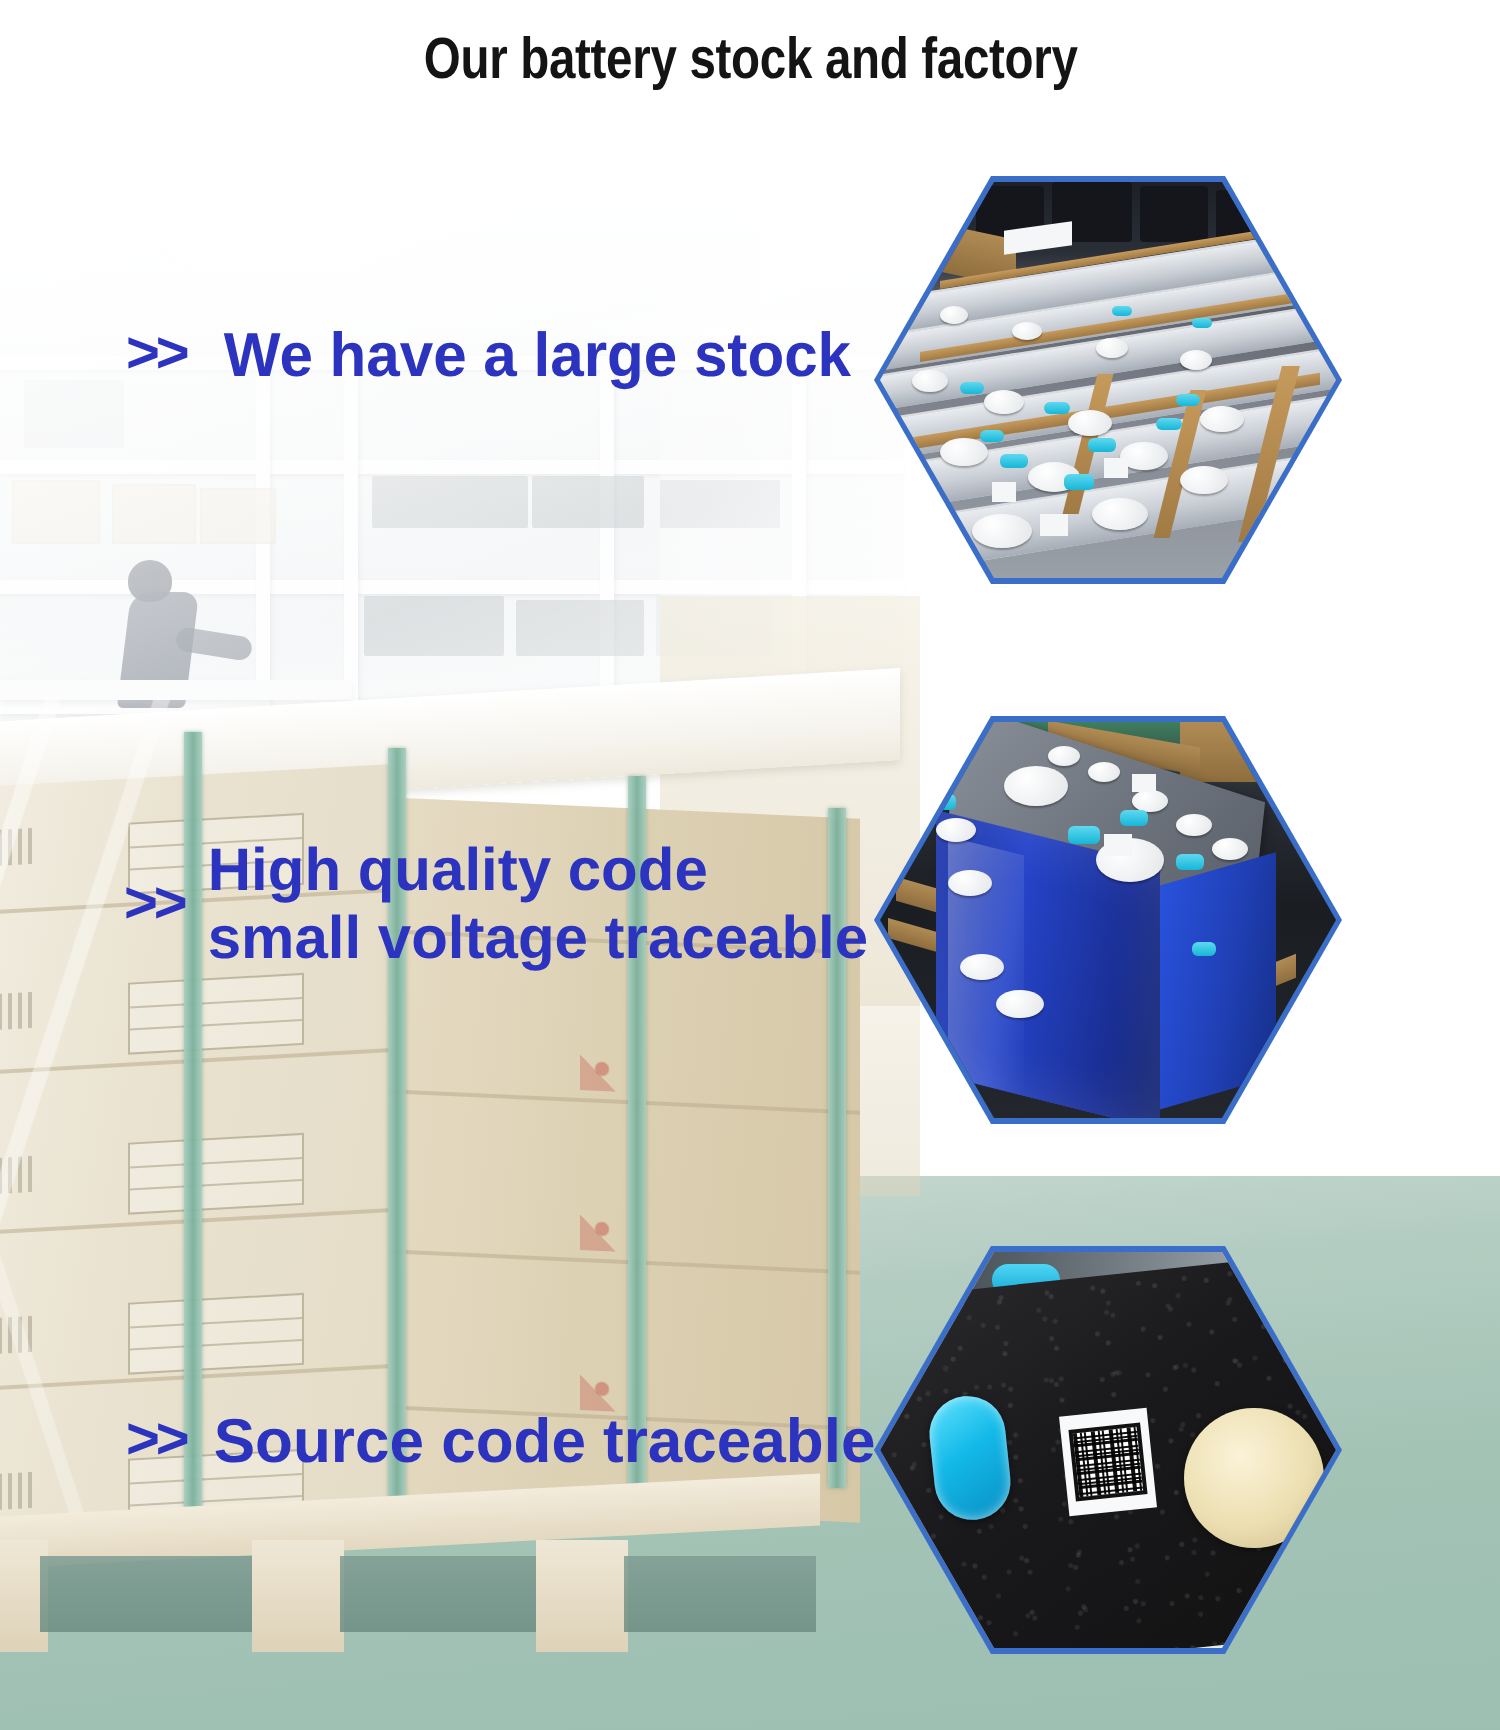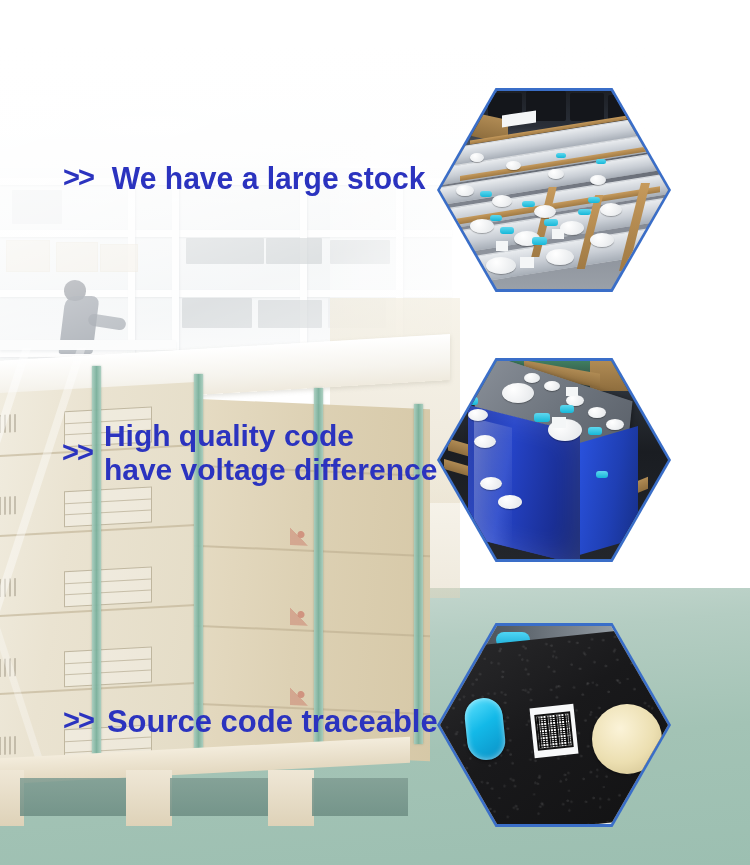--- a/index.html
+++ b/index.html
@@ -334,20 +334,23 @@
   .hex3-strip .blu2{
     position:absolute;left:56px;top:6px;width:34px;height:16px;border-radius:8px;
     background:linear-gradient(180deg,#4fd6f5,#15a8d4);
   }
 </style>
 </head>
 <body>
 
 <div class="page">
 
+  <div class="title-bar">
+    <div class="title-text">Our battery stock and factory</div>
+  </div>
 
   <div class="photo">
 
     <div class="ceiling"></div>
 
     <div class="shelf-zone">
       <div class="shelf-rail" style="left:0;top:10px;width:452px;"></div>
       <div class="shelf-rail" style="left:0;top:62px;width:452px;"></div>
       <div class="shelf-rail" style="left:0;top:122px;width:452px;"></div>
       <div class="shelf-rail" style="left:0;top:182px;width:452px;"></div>
@@ -430,21 +433,21 @@
   </div>
 
   <div class="overlay-text ov1">
     <span class="chev">&gt;&gt;</span><span class="body">We have a large stock</span>
   </div>
 
   <div class="overlay-text ov2">
     <span class="chev">&gt;&gt;</span>
     <span class="lines">
       <span class="l1">High quality code</span>
-      <span class="l2">have voltage difference</span>
+      <span class="l2">small voltage traceable</span>
     </span>
   </div>
 
   <div class="overlay-text ov3">
     <span class="chev">&gt;&gt;</span><span class="body">Source code traceable</span>
   </div>
 
   <div class="hex hex1">
     <div class="hex-outer"></div>
     <div class="hex-inner">

